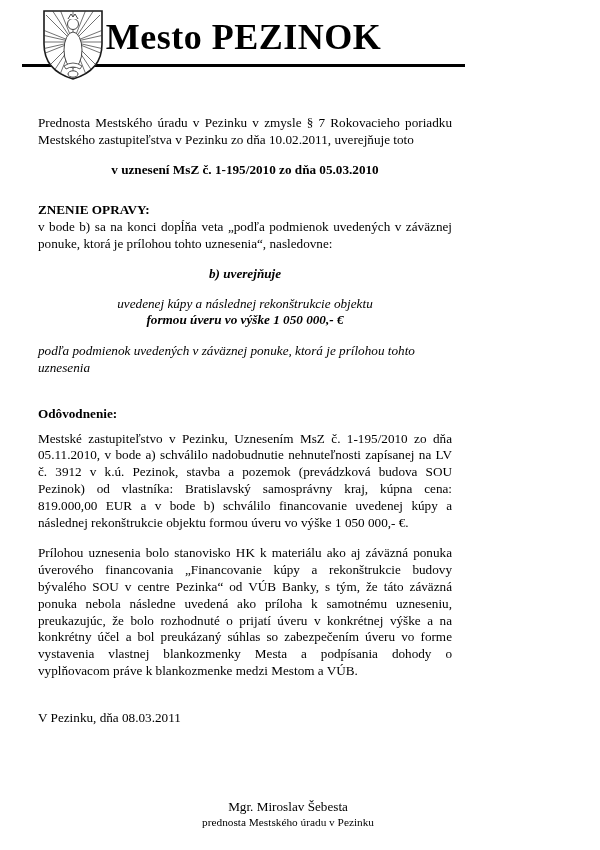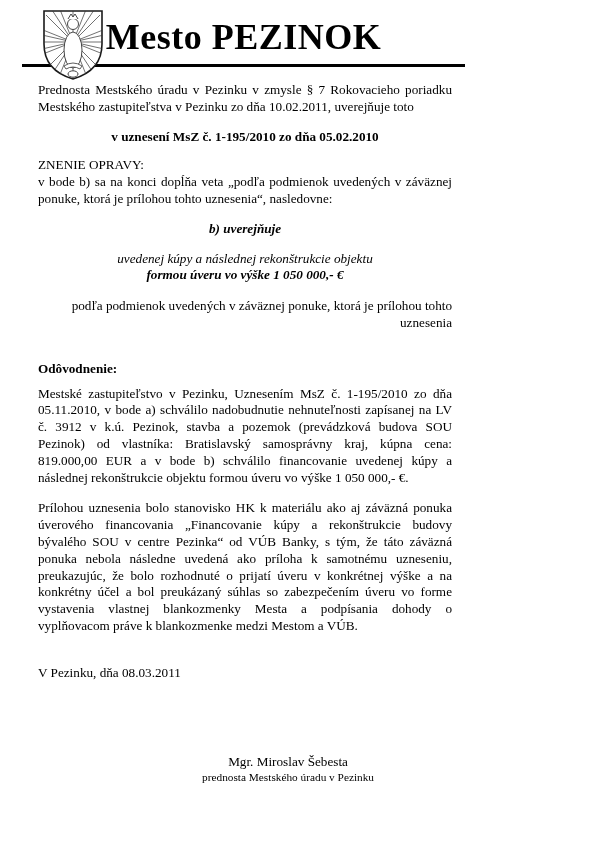--- a/index.html
+++ b/index.html
@@ -40,46 +40,47 @@
   .rule {
     border-top: 3px solid #000;
     margin: 6px 22px 0 22px;
   }
   
   .content {
     margin: 0 35px 0 38px;
     font-size: 13.2px;
     line-height: 16.8px;
   }
-  .intro { margin-top: 15px; text-align: justify; }
+  .intro { margin-top: 48px; text-align: justify; }
   .doc-title {
     text-align: center;
     font-weight: bold;
     font-size: 17.5px;
     line-height: 22px;
     word-spacing: 9px;
     margin-top: 17px;
   }
   .doc-subtitle {
     text-align: center;
     font-weight: bold;
     margin-top: 13px;
   }
-  .correction-heading { margin-top: 12px; }
+  .correction-heading { margin-top: 24px; font-weight: bold; }
   .correction-body { text-align: justify; }
   .approves {
     text-align: center;
     font-weight: bold;
     font-style: italic;
     margin-top: 13px;
   }
   .fin-block { text-align: center; font-style: italic; margin-top: 13px; }
   .fin-bold { font-weight: bold; }
   .conditions {
-    text-align: right;
+    text-align: left;
+    font-style: italic;
     margin-top: 14px;
   }
   .odv-heading { font-weight: bold; margin-top: 29px; }
   .para1 { text-align: justify; margin-top: 8px; }
   .para2 { text-align: justify; margin-top: 14px; }
   .place-date { margin-top: 30px; }
   .signature {
     margin-top: 72px;
     margin-left: auto;
     margin-right: 78px;
@@ -137,21 +138,21 @@
     <div class="org-name">Mesto PEZINOK</div>
   </div>
 
   <div class="rule"></div>
 
   <div class="content">
 
     <p class="intro">Prednosta Mestského úradu v Pezinku v zmysle § 7 Rokovacieho poriadku Mestského zastupiteľstva v Pezinku zo dňa 10.02.2011, uverejňuje toto</p>
 
 
-    <div class="doc-subtitle">v uznesení MsZ č. 1-195/2010 zo dňa 05.02.2010</div>
+    <div class="doc-subtitle">v uznesení MsZ č. 1-195/2010 zo dňa 05.03.2010</div>
 
     <div class="correction-heading">ZNENIE OPRAVY:</div>
     <div class="correction-body">v bode b) sa na konci dopĺňa veta „podľa podmienok uvedených v záväznej ponuke, ktorá je prílohou tohto uznesenia“, nasledovne:</div>
 
     <div class="approves">b) uverejňuje</div>
 
     <div class="fin-block">
       <div>uvedenej kúpy a následnej rekonštrukcie objektu</div>
       <div class="fin-bold">formou úveru vo výške 1 050 000,- €</div>
     </div>

